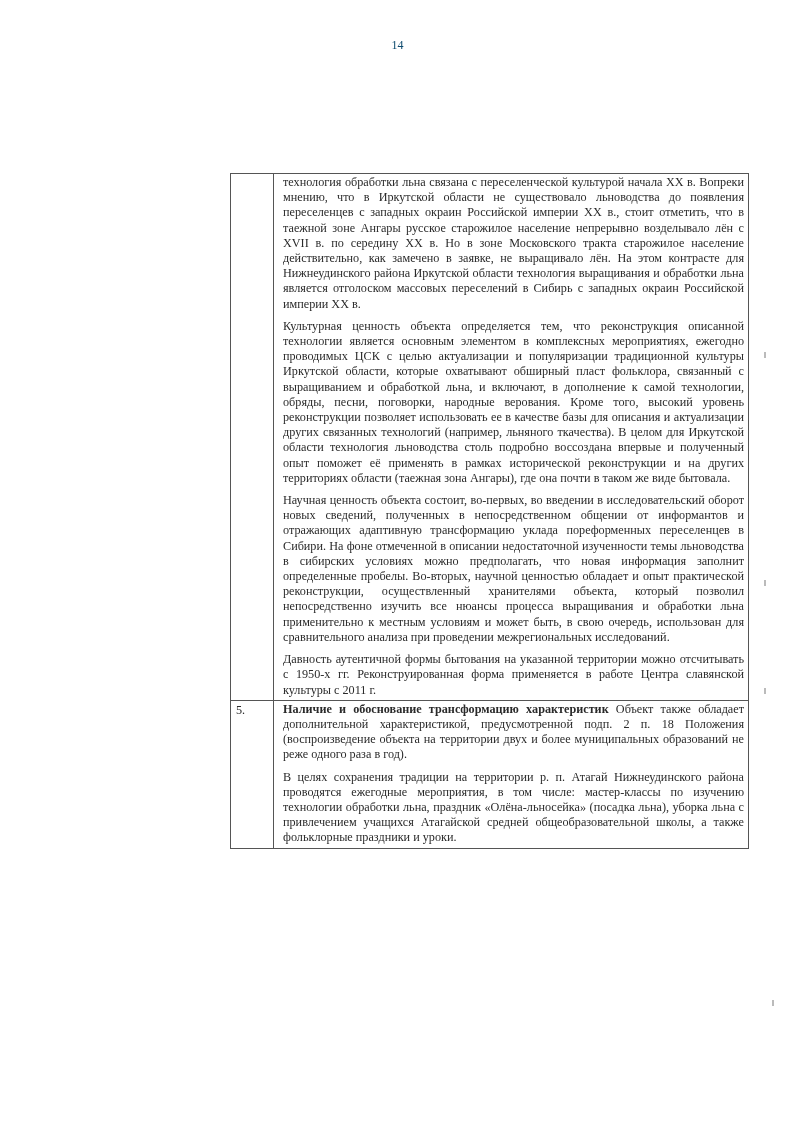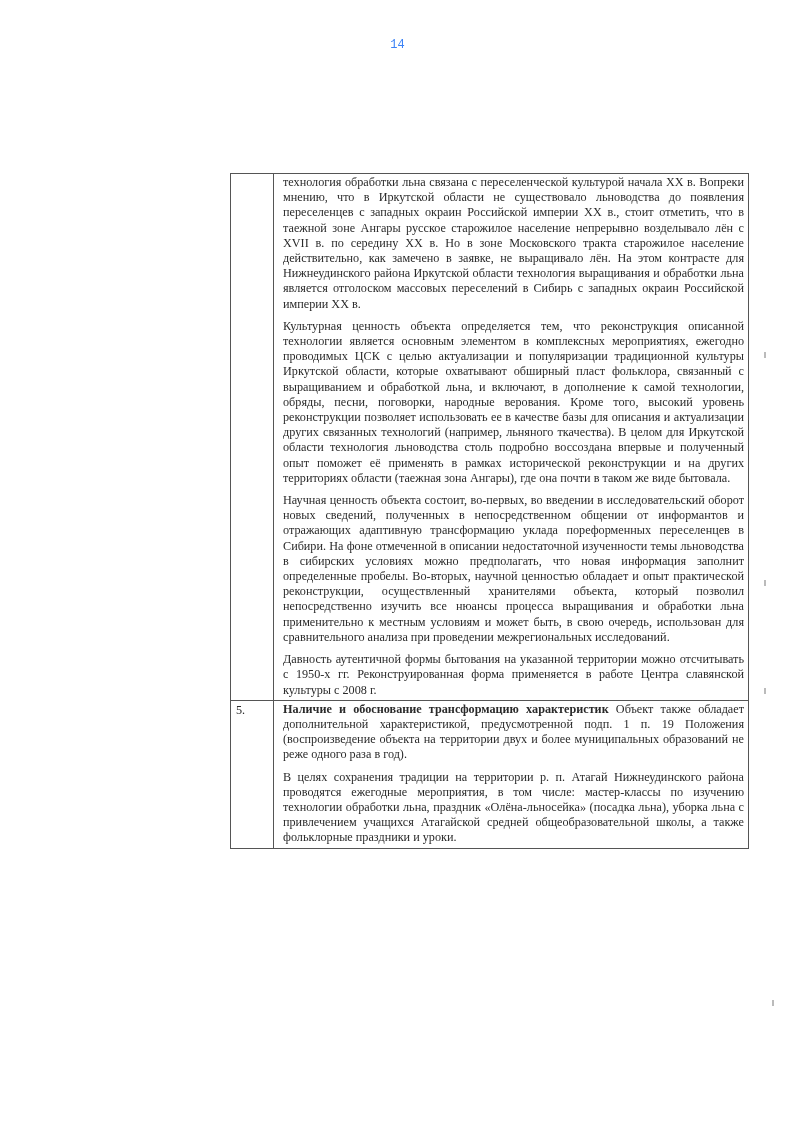--- a/index.html
+++ b/index.html
@@ -1,19 +1,19 @@
 <!DOCTYPE html>
 <html><head>
 <meta charset="utf-8">
 <style>
   html, body { margin:0; padding:0; }
   body { width:795px; height:1123px; background:#ffffff; position:relative; overflow:hidden;
          font-family:"Liberation Serif", serif; color:#2a2a2a; }
   .page-num { position:absolute; top:38px; left:0; width:795px; text-align:center;
-              font-family:Liberation Mono, monospace; font-size:12px; color:#3b82f6; }
+              font-family:Liberation Serif, serif; font-size:12px; color:#0c4a6e; }
   .doc-table { position:absolute; left:230px; top:173px; width:519px; border-collapse:collapse;
                border:1px solid #555; }
   .doc-table td { border:1px solid #555; vertical-align:top; padding:0; }
   .num-col { width:37px; font-size:12.2px; padding:2px 0 0 5px !important; }
   .text-col { padding:1px 4px 2px 9px !important; }
   .para { margin:0 0 7px 0; font-size:12.2px; line-height:15.2px; text-align:justify; }
   .para:last-child { margin-bottom:0; }
   .bold { font-weight:bold; }
   .margin-mark { position:absolute; width:2px; height:6px; background:#bbb; }
 </style>
@@ -23,27 +23,27 @@
 <div class="page-num">14</div>
 
 <table class="doc-table">
   <tbody>
       <tr>
     <td class="num-col"></td>
     <td class="text-col">
       <p class="para">технология обработки льна связана с переселенческой культурой начала XX в. Вопреки мнению, что в Иркутской области не существовало льноводства до появления переселенцев с западных окраин Российской империи XX в., стоит отметить, что в таежной зоне Ангары русское старожилое население непрерывно возделывало лён с XVII в. по середину XX в. Но в зоне Московского тракта старожилое население действительно, как замечено в заявке, не выращивало лён. На этом контрасте для Нижнеудинского района Иркутской области технология выращивания и обработки льна является отголоском массовых переселений в Сибирь с западных окраин Российской империи XX в.</p>
       <p class="para">Культурная ценность объекта определяется тем, что реконструкция описанной технологии является основным элементом в комплексных мероприятиях, ежегодно проводимых ЦСК с целью актуализации и популяризации традиционной культуры Иркутской области, которые охватывают обширный пласт фольклора, связанный с выращиванием и обработкой льна, и включают, в дополнение к самой технологии, обряды, песни, поговорки, народные верования. Кроме того, высокий уровень реконструкции позволяет использовать ее в качестве базы для описания и актуализации других связанных технологий (например, льняного ткачества). В целом для Иркутской области технология льноводства столь подробно воссоздана впервые и полученный опыт поможет её применять в рамках исторической реконструкции и на других территориях области (таежная зона Ангары), где она почти в таком же виде бытовала.</p>
       <p class="para">Научная ценность объекта состоит, во-первых, во введении в исследовательский оборот новых сведений, полученных в непосредственном общении от информантов и отражающих адаптивную трансформацию уклада пореформенных переселенцев в Сибири. На фоне отмеченной в описании недостаточной изученности темы льноводства в сибирских условиях можно предполагать, что новая информация заполнит определенные пробелы. Во-вторых, научной ценностью обладает и опыт практической реконструкции, осуществленный хранителями объекта, который позволил непосредственно изучить все нюансы процесса выращивания и обработки льна применительно к местным условиям и может быть, в свою очередь, использован для сравнительного анализа при проведении межрегиональных исследований.</p>
-      <p class="para">Давность аутентичной формы бытования на указанной территории можно отсчитывать с 1950-х гг. Реконструированная форма применяется в работе Центра славянской культуры с 2008 г.</p>
+      <p class="para">Давность аутентичной формы бытования на указанной территории можно отсчитывать с 1950-х гг. Реконструированная форма применяется в работе Центра славянской культуры с 2011 г.</p>
     </td>
   </tr>
   <tr>
     <td class="num-col">5.</td>
     <td class="text-col">
-      <p class="para"><span class="bold">Наличие и обоснование трансформацию характеристик</span><span> Объект также обладает дополнительной характеристикой, предусмотренной подп. 1 п. 19 Положения (воспроизведение объекта на территории двух и более муниципальных образований не реже одного раза в год).</span></p>
+      <p class="para"><span class="bold">Наличие и обоснование трансформацию характеристик</span><span> Объект также обладает дополнительной характеристикой, предусмотренной подп. 2 п. 18 Положения (воспроизведение объекта на территории двух и более муниципальных образований не реже одного раза в год).</span></p>
       <p class="para">В целях сохранения традиции на территории р. п. Атагай Нижнеудинского района проводятся ежегодные мероприятия, в том числе: мастер-классы по изучению технологии обработки льна, праздник «Олёна-льносейка» (посадка льна), уборка льна с привлечением учащихся Атагайской средней общеобразовательной школы, а также фольклорные праздники и уроки.</p>
     </td>
   </tr>
 </tbody>
   </table>
 
 <div class="margin-mark" style="left:764px;top:352px;"></div>
 <div class="margin-mark" style="left:764px;top:580px;"></div>
 <div class="margin-mark" style="left:764px;top:688px;"></div>
 <div class="margin-mark" style="left:772px;top:1000px;"></div>

